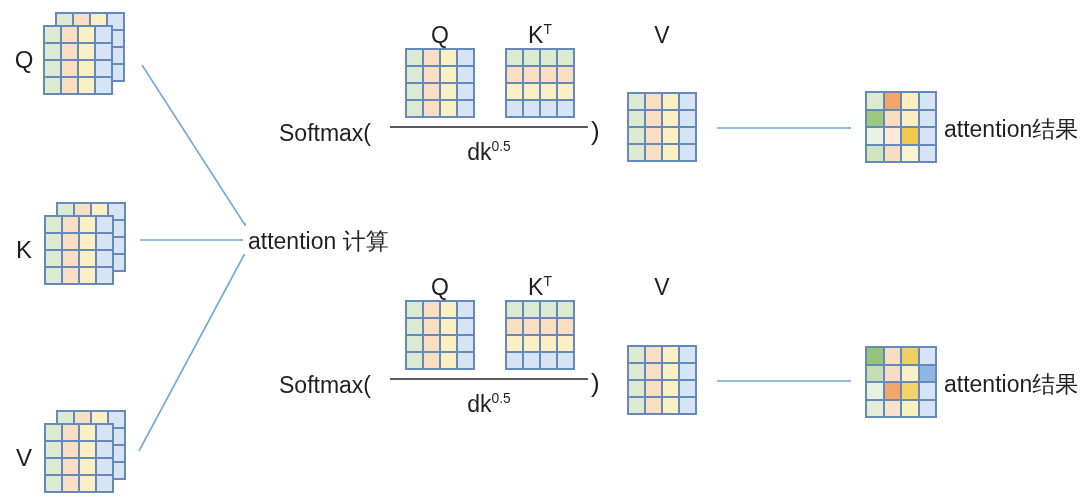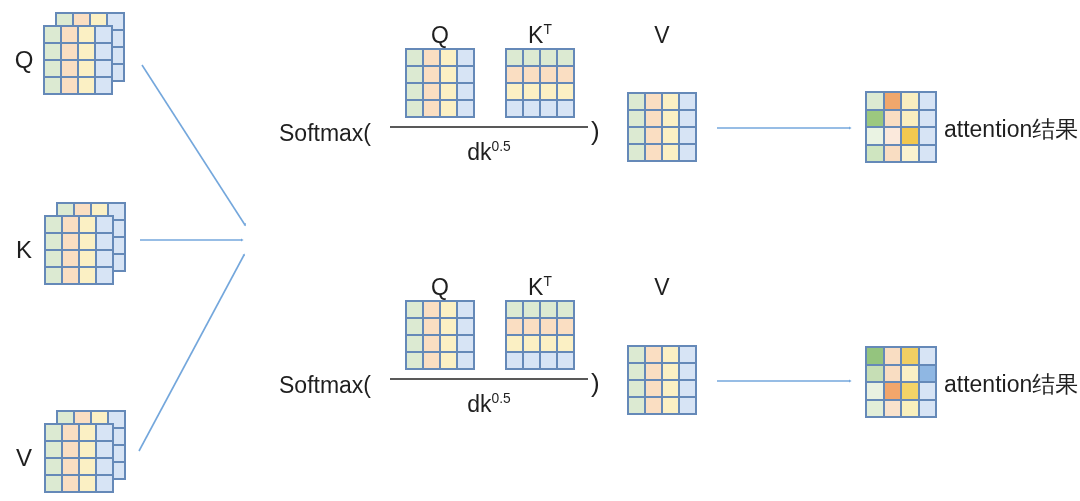--- a/index.html
+++ b/index.html
@@ -172,20 +172,21 @@
         <div class="cell" style="background: rgb(250, 222, 194);"></div>
         <div class="cell" style="background: rgb(251, 240, 196);"></div>
         <div class="cell" style="background: rgb(215, 228, 245);"></div>
         <div class="cell" style="background: rgb(220, 234, 210);"></div>
         <div class="cell" style="background: rgb(250, 222, 194);"></div>
         <div class="cell" style="background: rgb(251, 240, 196);"></div>
         <div class="cell" style="background: rgb(215, 228, 245);"></div>
       </div>
   </div>
 
+  <div class="abs txt" style="left:248px;top:228px;">attention 计算</div>
 
   <div class="head" style="top:0;">
     <div class="abs txt" style="left:279px;top:120px;">Softmax(</div>
     <div class="abs matrix-title" style="left:405px;top:22px;">Q</div>
     <div class="grid" style="left:405px;top:48px;">
         <div class="cell" style="background: rgb(220, 234, 210);"></div>
         <div class="cell" style="background: rgb(250, 222, 194);"></div>
         <div class="cell" style="background: rgb(251, 240, 196);"></div>
         <div class="cell" style="background: rgb(215, 228, 245);"></div>
         <div class="cell" style="background: rgb(220, 234, 210);"></div>

